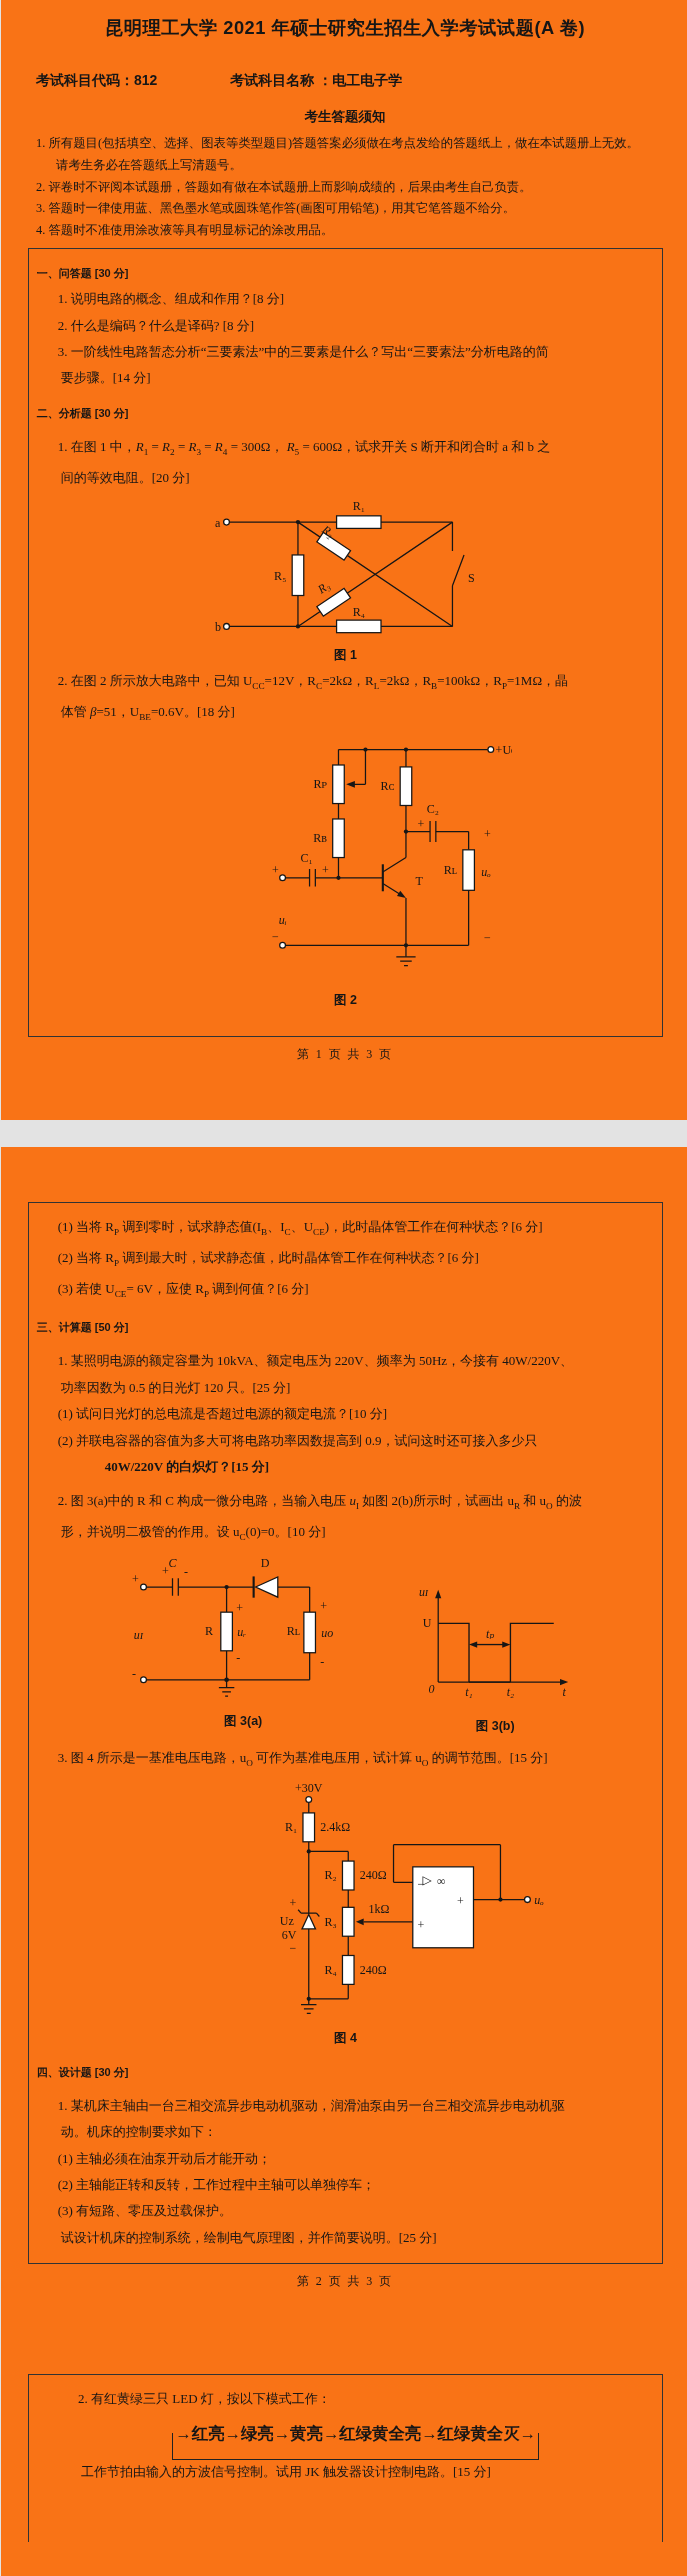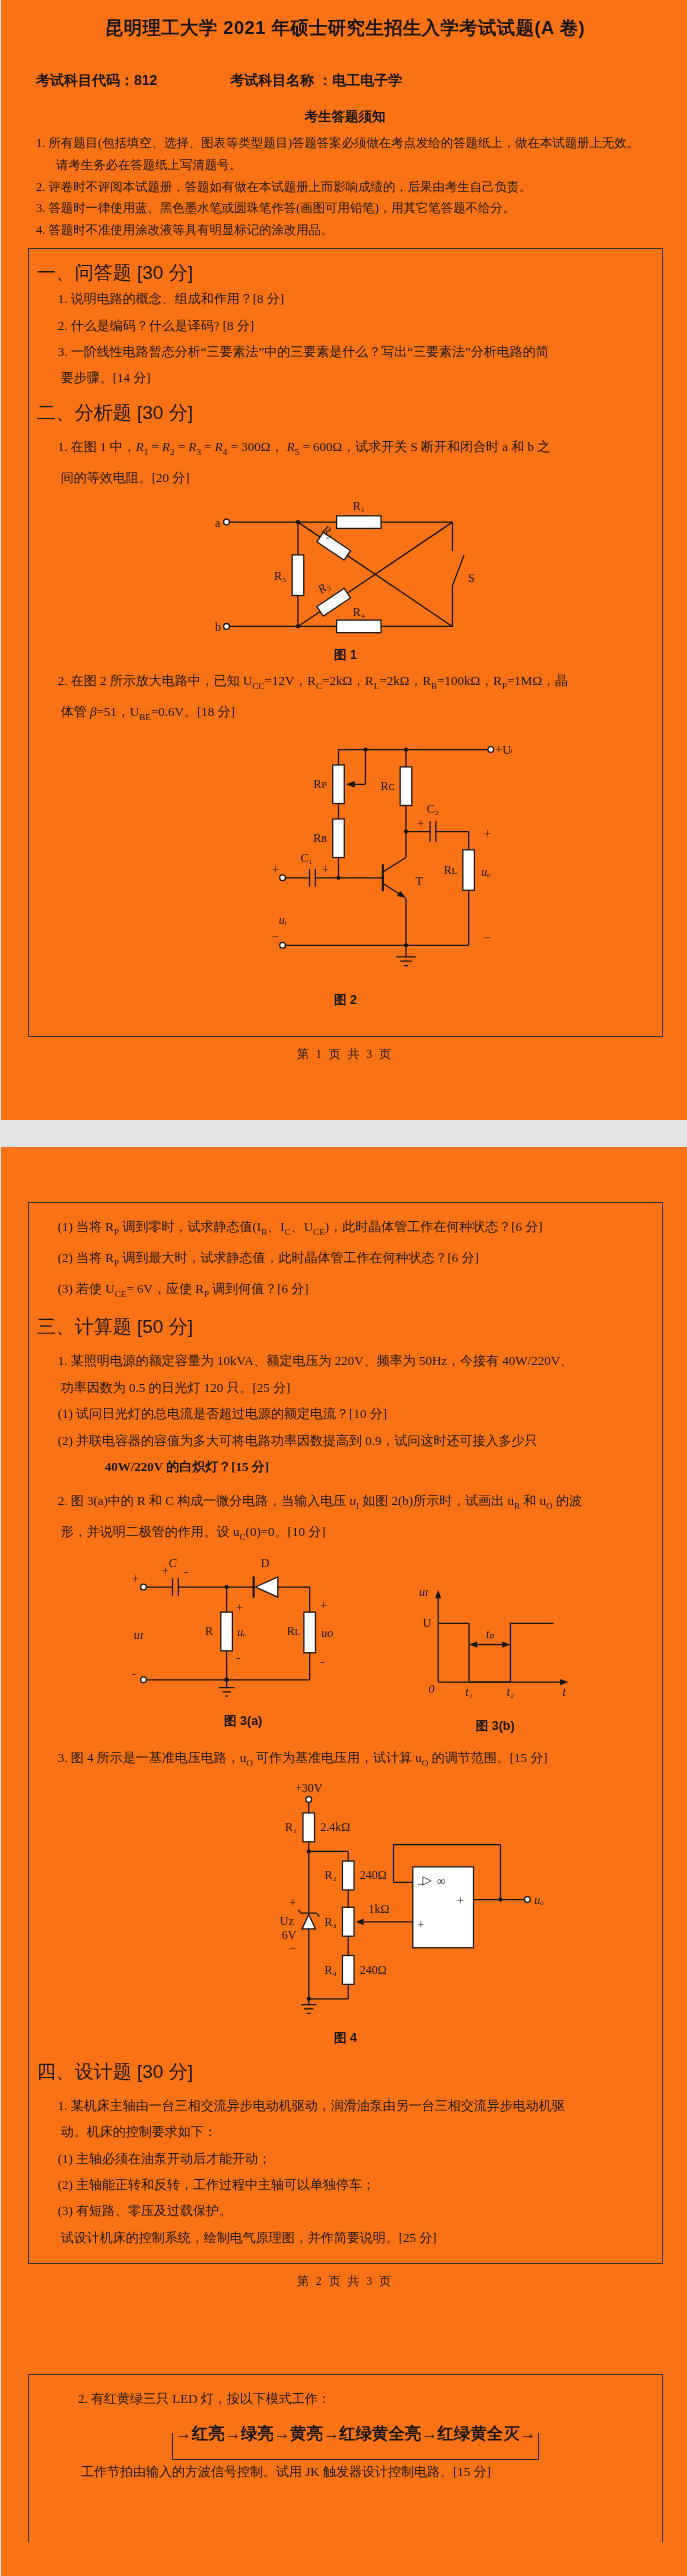--- a/index.html
+++ b/index.html
@@ -16,21 +16,21 @@
   .subject-row .name{margin-left:73px;}
   .notice-head{margin-top:18.3px;text-align:center;font-family:"Liberation Sans","DejaVu Sans",sans-serif;
                font-weight:bold;font-size:13.5px;}
   .notices{margin:7.7px 25px 0 35px;font-size:12.4px;line-height:21.6px;}
   .notice-item{padding-left:20px;text-indent:-20px;white-space:nowrap;}
   .qbox{margin:6.8px 26px 0 27px;border:1.9px solid #333;padding:10.6px 7.7px 11.6px 7.7px;
         font-size:13px;line-height:26.4px;}
   #box1{padding-bottom:23px;}
   #box3{margin-top:61px;height:145px;border-bottom:none;padding-left:28px;}
   .line{white-space:nowrap;}
-  .line.h{font-family:"Liberation Sans","DejaVu Sans",sans-serif;font-weight:normal;font-size:19px;}
+  .line.h{font-family:"Liberation Sans","DejaVu Sans",sans-serif;font-weight:bold;font-size:11px;}
   .line.i{margin-left:21px;}
   .line.cont{margin-left:24px;}
   .line.cont2{margin-left:68px;font-weight:bold;}
   .line.mt{margin-top:7.7px;}
   .line.mt2{margin-top:13.5px;}
   .line sub{font-size:9.2px;}
   .figcap{text-align:center;font-family:"Liberation Sans","DejaVu Sans",sans-serif;
           font-weight:bold;font-size:12.5px;margin-top:1.9px;}
   .footer{text-align:center;font-size:12px;margin-top:8.7px;letter-spacing:1.9px;}
   svg.fig{display:block;}

